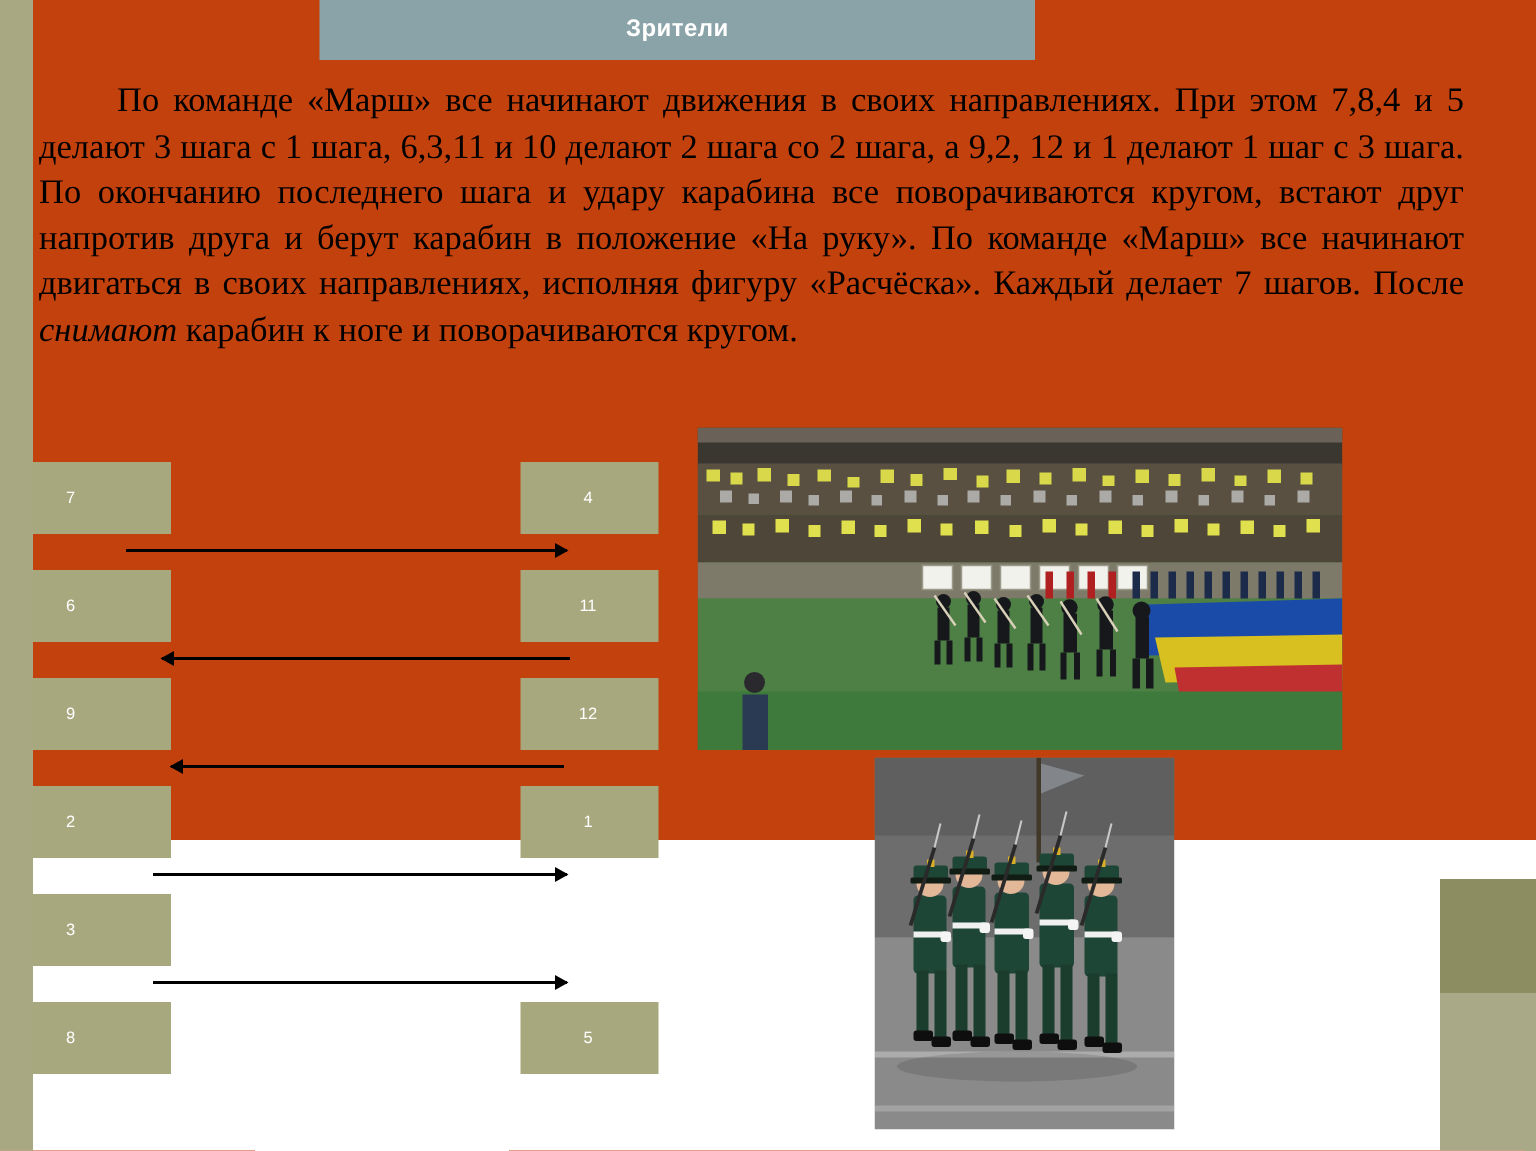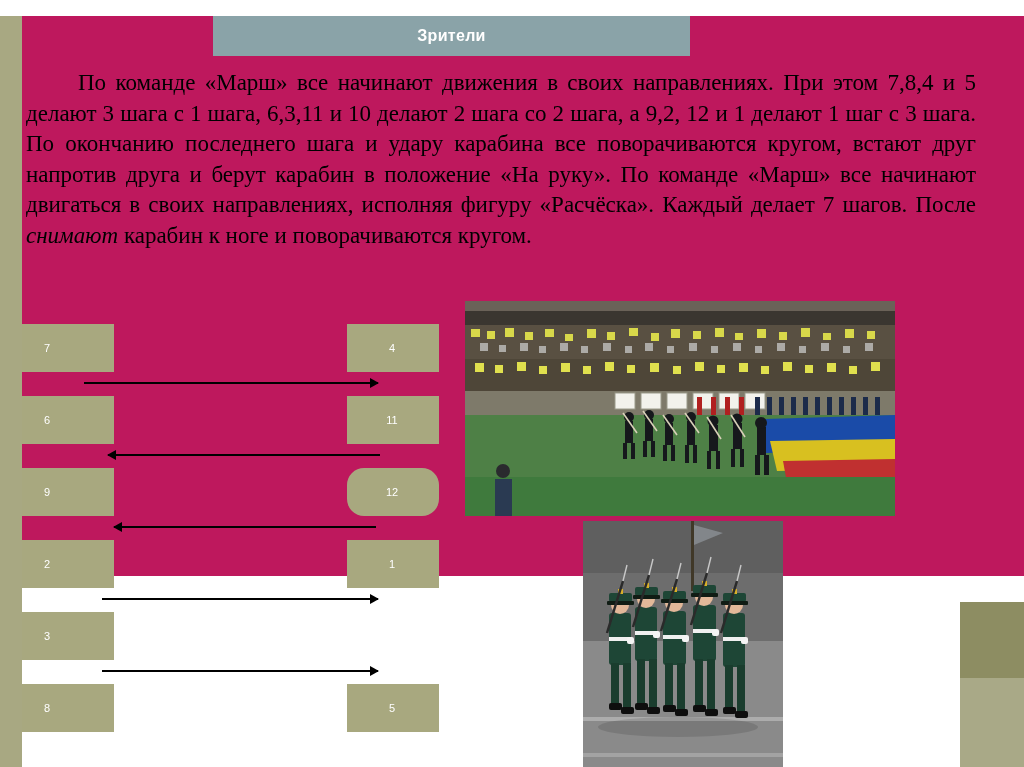--- a/index.html
+++ b/index.html
@@ -12,22 +12,21 @@
     background: #ffffff;
     font-family: "Liberation Serif", serif;
     overflow: hidden;
     position: relative;
   }
   .slide {
     position: absolute;
     left: 0; top: 0;
     width: 1024px;
     height: 560px;
-    background: #be185d;
-    margin-top: 16px;
+    background: #c2410c;
   }
   
   .left-strip {
     position: absolute;
     left: 0; top: 0;
     width: 22px;
     height: 767px;
     background: #a9a987;
   }
   .left-strip-inner {
@@ -179,21 +178,21 @@
 
     <div class="node" style="left:0px; top:8px;">7</div>
     <div class="node" style="left:0px; top:80px;">6</div>
     <div class="node" style="left:0px; top:152px;">9</div>
     <div class="node" style="left:0px; top:224px;">2</div>
     <div class="node" style="left:0px; top:296px;">3</div>
     <div class="node" style="left:0px; top:368px;">8</div>
 
     <div class="node right" style="left:325px; top:8px;">4</div>
     <div class="node right" style="left:325px; top:80px;">11</div>
-    <div class="node right" style="left:325px; top:152px;border-radius:17px;">12</div>
+    <div class="node right" style="left:325px; top:152px;">12</div>
     <div class="node right" style="left:325px; top:224px;">1</div>
     <div class="node right" style="left:325px; top:368px;">5</div>
 
     <div class="arrow-row" style="left:62px; top:62px; width:294px;">
       <div class="arrow-line" style="width:294px;"></div>
       <div class="arrow-head right"></div>
     </div>
 
     <div class="arrow-row" style="left:86px; top:134px; width:272px;">
       <div class="arrow-line" style="width:272px;"></div>

